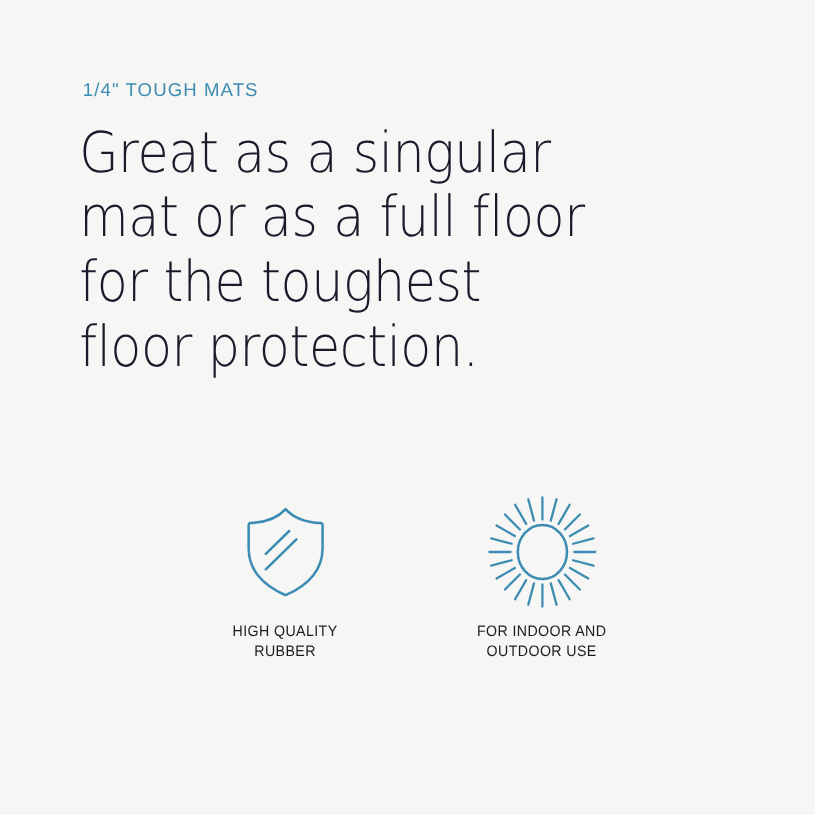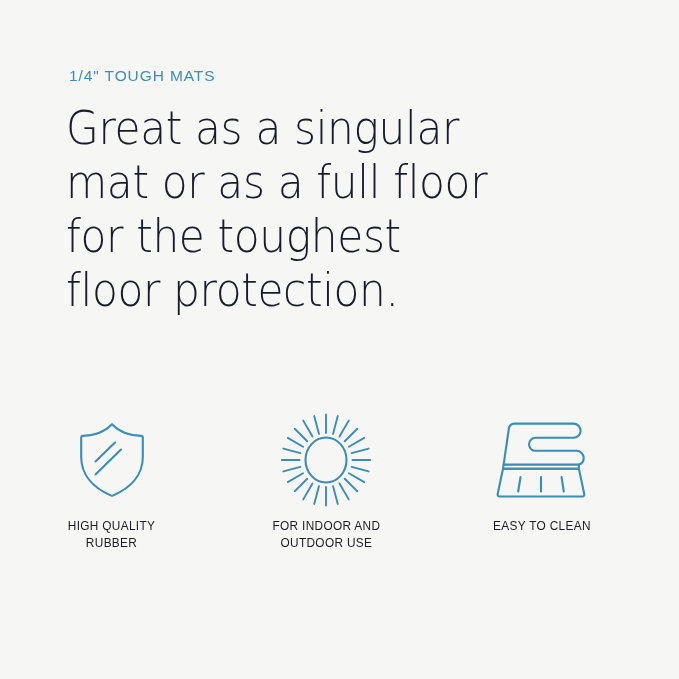--- a/index.html
+++ b/index.html
@@ -57,21 +57,21 @@
   }
 
   
   .features {
     position: absolute;
     left: 0;
     top: 410px;
     width: 679px;
     display: flex;
     align-items: flex-start;
-    justify-content: flex-start;
+    justify-content: center;
   }
   .feature {
     display: flex;
     flex-direction: column;
     align-items: center;
     box-sizing: border-box;
   }
   .feature-0 { width: 224px; margin-left: 0px; }
   .feature-1 { width: 204px; }
   .feature-2 { width: 228px; }
@@ -185,51 +185,15 @@
               <line x1="41.00" y1="21.89" x2="36.22" y2="4.05"></line>
             </g>
         </svg>
       </div>
       <div class="feature-label">
         <span class="lbl-line">FOR INDOOR AND</span>
         <span class="lbl-line">OUTDOOR USE</span>
       </div>
     </div>
 
-    <div class="feature feature-2">
-      <div class="feature-icon">
-        <svg width="94" height="78" viewBox="0 0 94 78" aria-hidden="true">
-
-          <path class="icon-stroke" d="M13.8 8.0
-                   C13.8 5.0 16.2 2.6 19.2 2.6
-                   L78.5 2.6
-                   C82.4 2.6 85.6 5.8 85.6 9.7
-                   C85.6 13.6 82.4 16.8 78.5 16.8
-                   L40.5 16.8
-                   C36.9 16.8 34.0 19.7 34.0 23.3
-                   C34.0 26.9 36.9 29.8 40.5 29.8
-                   L81.6 29.8
-                   C85.5 29.8 88.7 33.0 88.7 36.9
-                   C88.7 40.0 86.7 42.6 83.9 43.6
-                   L83.9 47.8
-                   L8.0 47.8
-                   L13.8 8.0 Z"></path>
-
-          <line class="icon-stroke" x1="8.7" y1="43.6" x2="83.9" y2="43.6"></line>
-
-          <path class="icon-stroke" d="M8.0 47.8
-                   L2.6 73.2
-                   C2.4 74.4 3.3 75.5 4.5 75.5
-                   L87.4 75.5
-                   C88.6 75.5 89.5 74.4 89.3 73.2
-                   L83.9 47.8 Z"></path>
-          <line class="icon-stroke" x1="25.5" y1="56.0" x2="23.2" y2="70.5"></line>
-          <line class="icon-stroke" x1="46.0" y1="56.0" x2="46.0" y2="70.5"></line>
-          <line class="icon-stroke" x1="66.5" y1="56.0" x2="68.8" y2="70.5"></line>
-        </svg>
-      </div>
-      <div class="feature-label">
-        <span class="lbl-line">EASY TO CLEAN</span>
-      </div>
-    </div>
 
   </div>
 </div>
 
 </body></html>

